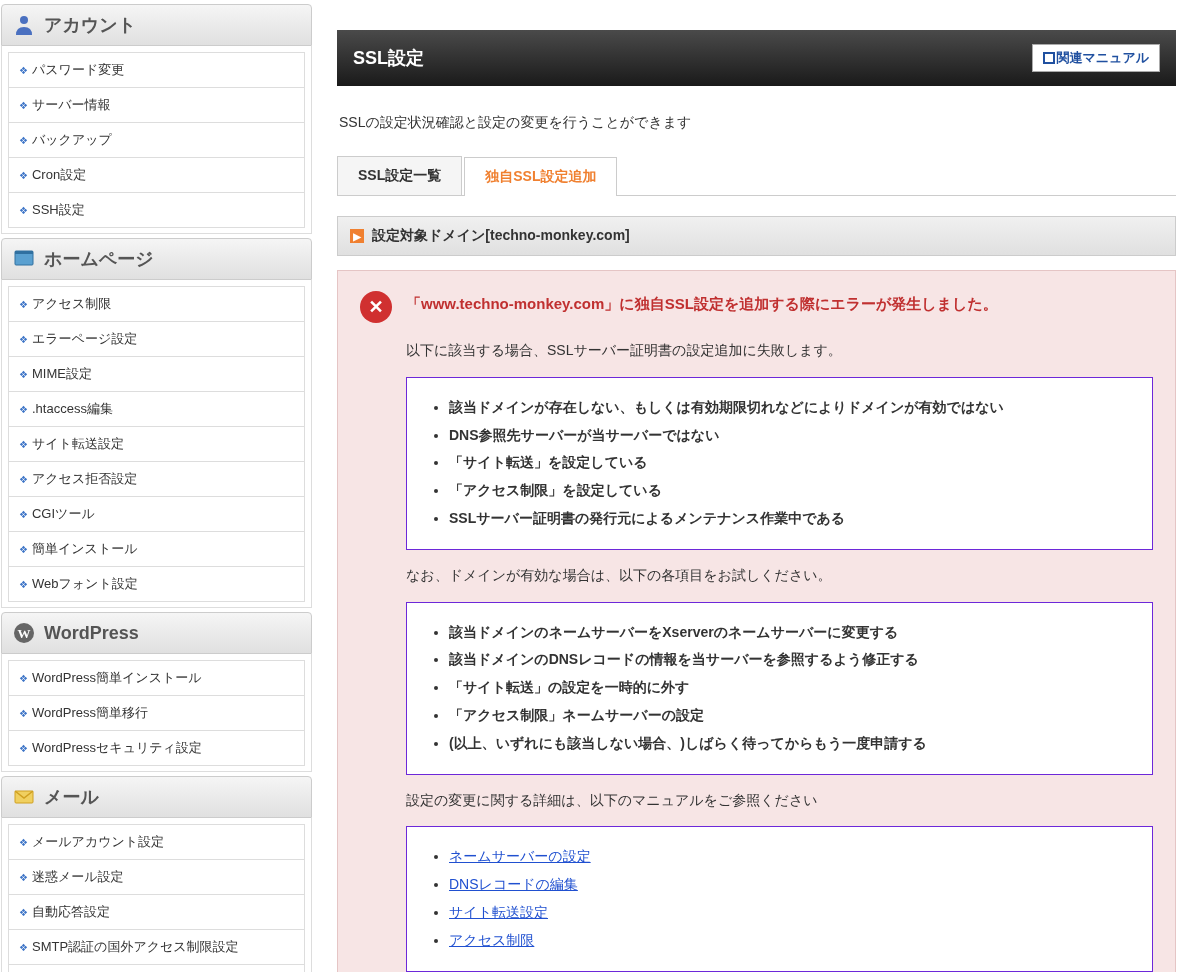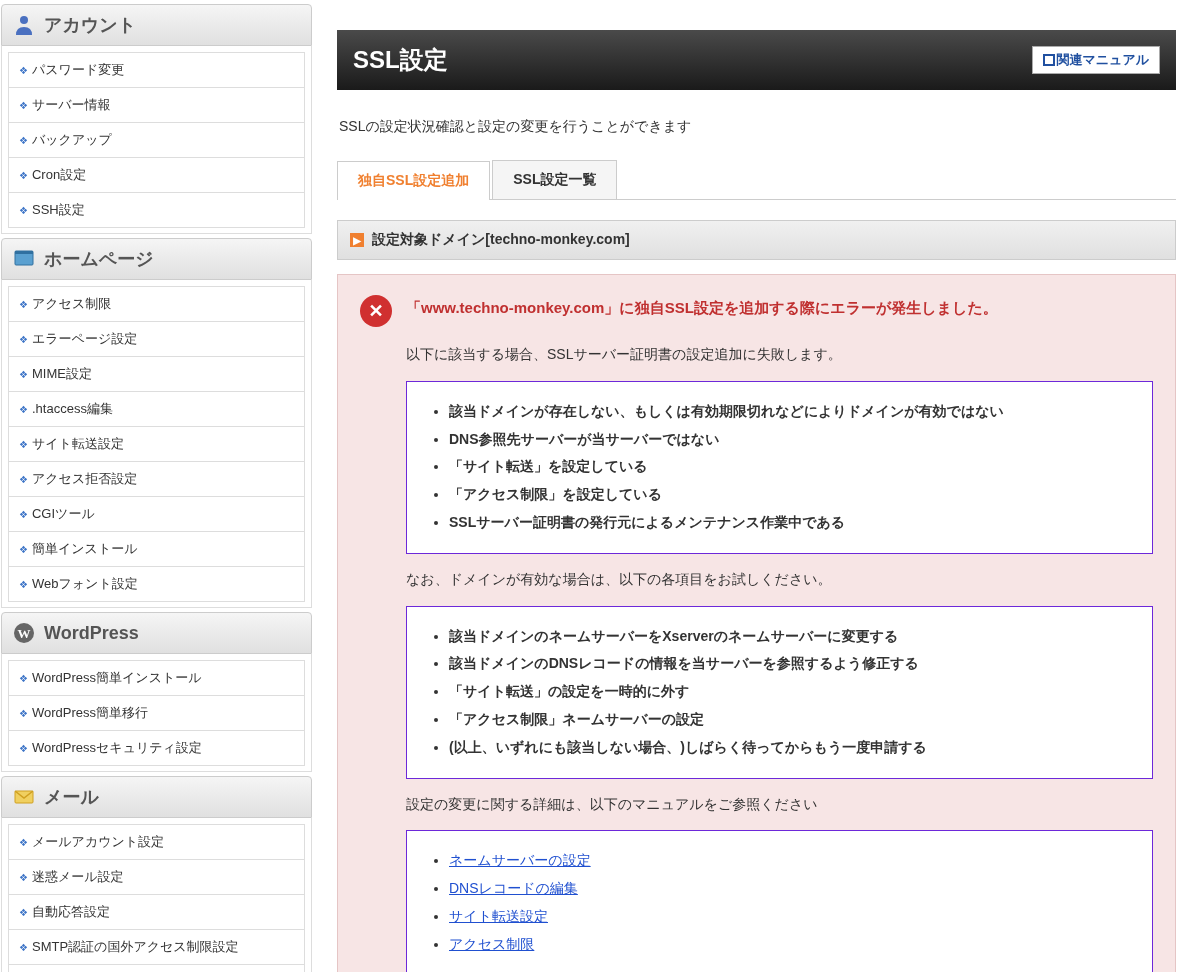--- a/index.html
+++ b/index.html
@@ -7,21 +7,21 @@
 .container { display: flex; width: 1200px; }
 .sidebar { width: 313px; flex-shrink: 0; padding: 0 1px; }
 .section-header { background: linear-gradient(#f5f5f5, #e0e0e0); border: 1px solid #ccc; border-radius: 4px 4px 0 0; padding: 8px 10px; display: flex; align-items: center; gap: 8px; margin-top: 4px; }
 .section-header .icon { width: 24px; height: 24px; display: inline-flex; align-items: center; justify-content: center; }
 .section-title { font-size: 18px; font-weight: bold; color: #555; }
 .menu-box { border: 1px solid #ddd; border-top: none; padding: 6px; background: #fff; }
 .menu-item { border: 1px solid #ddd; padding: 8px 10px; background: #fff; display: flex; align-items: center; gap: 4px; cursor: pointer; margin-bottom: -1px; }
 .bullet { color: #3e75c7; font-size: 10px; }
 .main { flex: 1; padding: 0 24px 20px 24px; }
 .page-title-bar { background: linear-gradient(#4a4a4a, #1a1a1a); color: #fff; padding: 14px 16px; display: flex; justify-content: space-between; align-items: center; margin-top: 30px; }
-.page-title { font-size: 24px; font-weight: bold; }
+.page-title { font-size: 18px; font-weight: bold; }
 .manual-btn { background: #fff; color: #2050a0; border: 1px solid #aaa; padding: 4px 10px; font-size: 13px; font-weight: bold; display: inline-flex; align-items: center; gap: 1px; cursor: pointer; }
 .manual-btn .sq { width: 12px; height: 12px; border: 2px solid #2050a0; display: inline-block; }
 .desc { padding: 28px 2px 24px; font-size: 14px; }
 .tabs { display: flex; border-bottom: 1px solid #ccc; }
 .tab { padding: 10px 20px; border: 1px solid #ccc; border-bottom: none; background: #f5f5f5; font-weight: bold; margin-right: 2px; cursor: pointer; font-size: 14px; }
 .tab.active { background: #fff; color: #f08030; position: relative; top: 1px; }
 .domain-bar { background: linear-gradient(#f0f0f0, #e0e0e0); border: 1px solid #ccc; padding: 10px 12px; margin-top: 20px; font-weight: bold; font-size: 14px; display: flex; align-items: center; gap: 8px; }
 .domain-bar .arrow { background: #f08030; color: #fff; width: 14px; height: 14px; display: inline-flex; align-items: center; justify-content: center; font-size: 10px; }
 .error-box { background: #f7e5e5; border: 1px solid #e5c5c5; padding: 20px 22px; margin-top: 14px; }
 .error-head { display: flex; align-items: flex-start; gap: 14px; margin-bottom: 16px; }
@@ -176,22 +176,22 @@
       <div class="page-title">SSL設定</div>
       <button class="manual-btn">
         <span class="sq"></span>
         <span>関連マニュアル</span>
       </button>
     </div>
 
     <div class="desc">SSLの設定状況確認と設定の変更を行うことができます</div>
 
     <div class="tabs" id="tabs">
+        <div class="tab">SSL設定一覧</div>
         <div class="tab active">独自SSL設定追加</div>
-        <div class="tab">SSL設定一覧</div>
       </div>
 
     <div class="domain-bar">
       <span class="arrow">▶</span>
       <span>設定対象ドメイン[techno-monkey.com]</span>
     </div>
 
     <div class="error-box">
       <div class="error-head">
         <div class="error-icon">✕</div>

